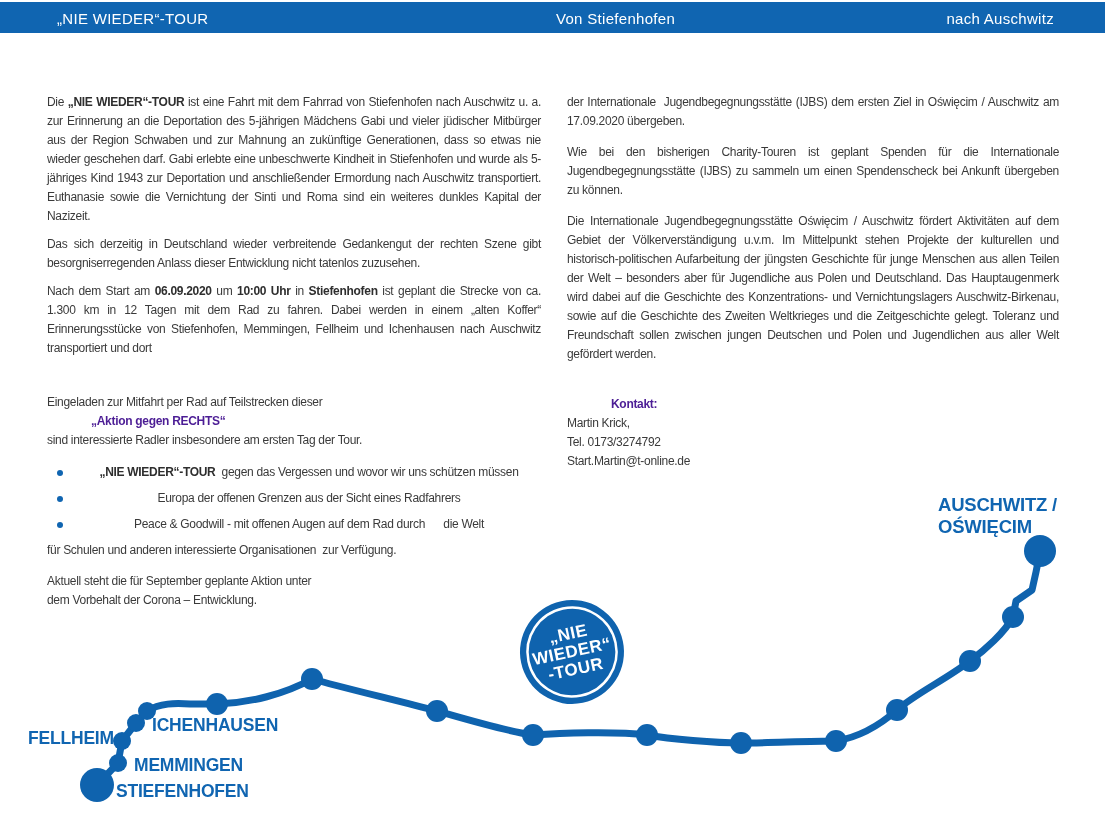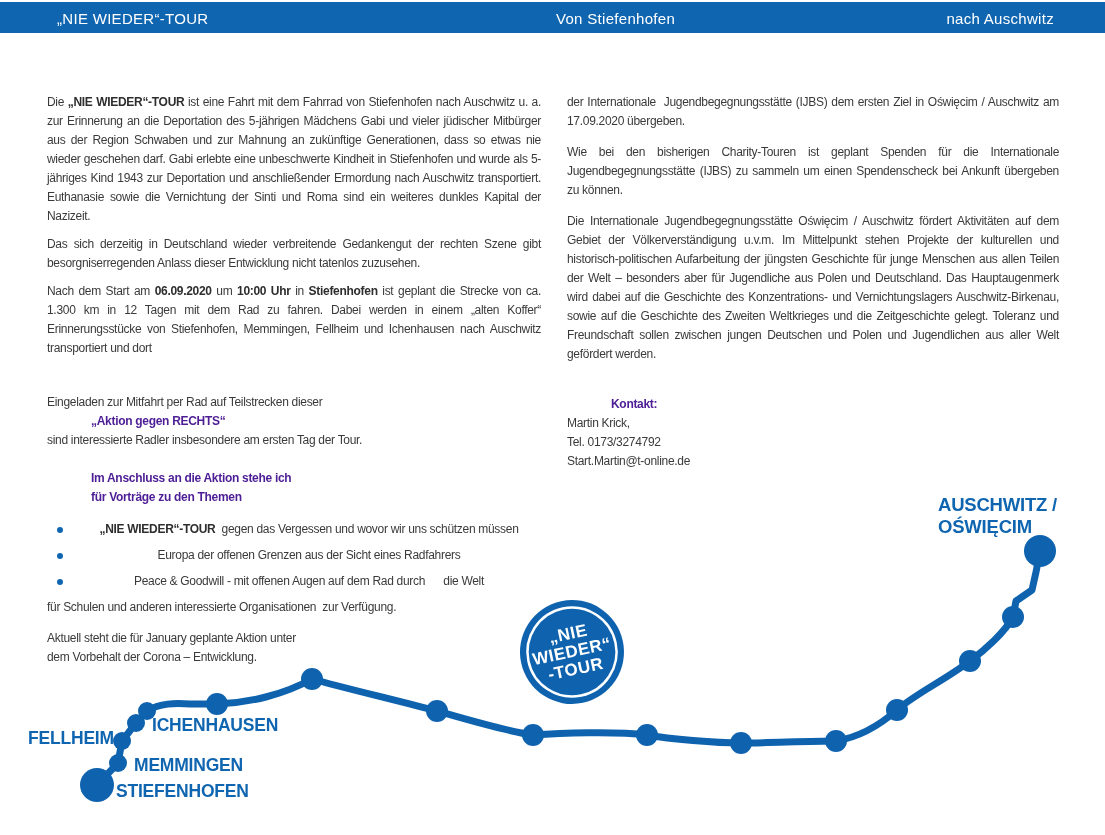--- a/index.html
+++ b/index.html
@@ -73,44 +73,40 @@
     <p class="just">Das sich derzeitig in Deutschland wieder verbreitende Gedankengut der rechten Szene gibt besorgniserregenden Anlass dieser Entwicklung nicht tatenlos zuzusehen.</p>
 
     <p class="just"><span>Nach dem Start am </span><strong>06.09.2020</strong><span> um </span><strong>10:00 Uhr</strong><span> in </span><strong>Stiefenhofen</strong><span> ist geplant die Strecke von ca. 1.300 km in 12 Tagen mit dem Rad zu fahren. Dabei werden in einem „alten Koffer“ Erinnerungsstücke von Stiefenhofen, Memmingen, Fellheim und Ichenhausen nach Auschwitz transportiert und dort</span></p>
 
     <div class="invite">
       <p>Eingeladen zur Mitfahrt per Rad auf Teilstrecken dieser</p>
       <p class="bold">„Aktion gegen RECHTS“</p>
       <p>sind interessierte Radler insbesondere am ersten Tag der Tour.</p>
     </div>
 
-    <div class="talks bold">
-      <p>Im Anschluss an die Aktion stehe ich</p>
-      <p>für Vorträge zu den Themen</p>
-    </div>
 
     <ul class="bullets">
       <li>
         <span class="bdot"></span>
         <strong>„NIE WIEDER“-TOUR</strong><span>&nbsp; gegen das Vergessen und wovor wir uns schützen müssen</span>
       </li>
       <li>
         <span class="bdot"></span>
         <strong></strong><span>Europa der offenen Grenzen aus der Sicht eines Radfahrers</span>
       </li>
       <li>
         <span class="bdot"></span>
         <strong></strong><span>Peace &amp; Goodwill - mit offenen Augen auf dem Rad durch&nbsp;&nbsp;&nbsp;&nbsp;&nbsp; die Welt</span>
       </li>
     </ul>
 
     <p class="closing">für Schulen und anderen interessierte Organisationen&nbsp; zur Verfügung.</p>
 
     <div class="note">
-      <p>Aktuell steht die für January geplante Aktion unter</p>
+      <p>Aktuell steht die für September geplante Aktion unter</p>
       <p>dem Vorbehalt der Corona – Entwicklung.</p>
     </div>
   </section>
 
   <section class="col col-right">
     <p class="just">der Internationale&nbsp; Jugendbegegnungsstätte (IJBS) dem ersten Ziel in Oświęcim / Auschwitz am 17.09.2020 übergeben.</p>
     <p class="just">Wie bei den bisherigen Charity-Touren ist geplant Spenden für die Internationale Jugendbegegnungsstätte (IJBS) zu sammeln um einen Spendenscheck bei Ankunft übergeben zu können.</p>
     <p class="just">Die Internationale Jugendbegegnungsstätte Oświęcim / Auschwitz fördert Aktivitäten auf dem Gebiet der Völkerverständigung u.v.m. Im Mittelpunkt stehen Projekte der kulturellen und historisch-politischen Aufarbeitung der jüngsten Geschichte für junge Menschen aus allen Teilen der Welt – besonders aber für Jugendliche aus Polen und Deutschland. Das Hauptaugenmerk wird dabei auf die Geschichte des Konzentrations- und Vernichtungslagers Auschwitz-Birkenau, sowie auf die Geschichte des Zweiten Weltkrieges und die Zeitgeschichte gelegt. Toleranz und Freundschaft sollen zwischen jungen Deutschen und Polen und Jugendlichen aus aller Welt gefördert werden.</p>
 
     <div class="kontakt">

